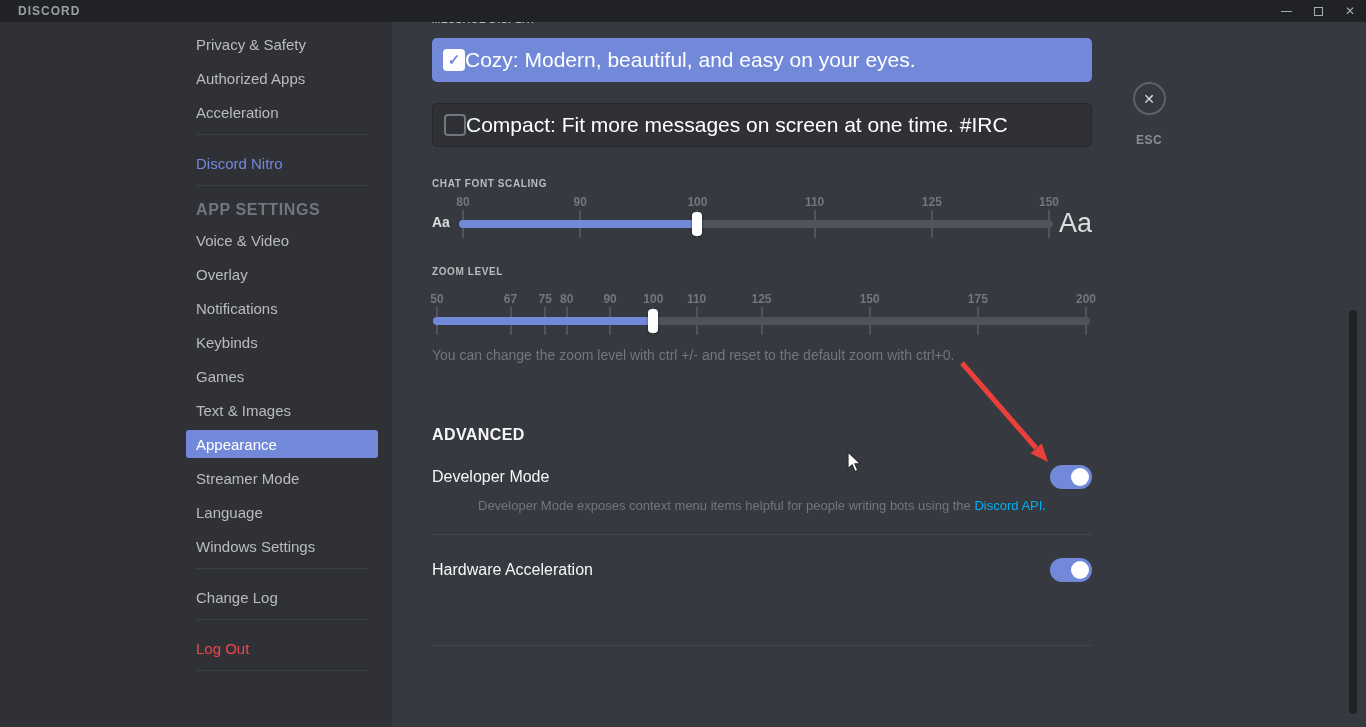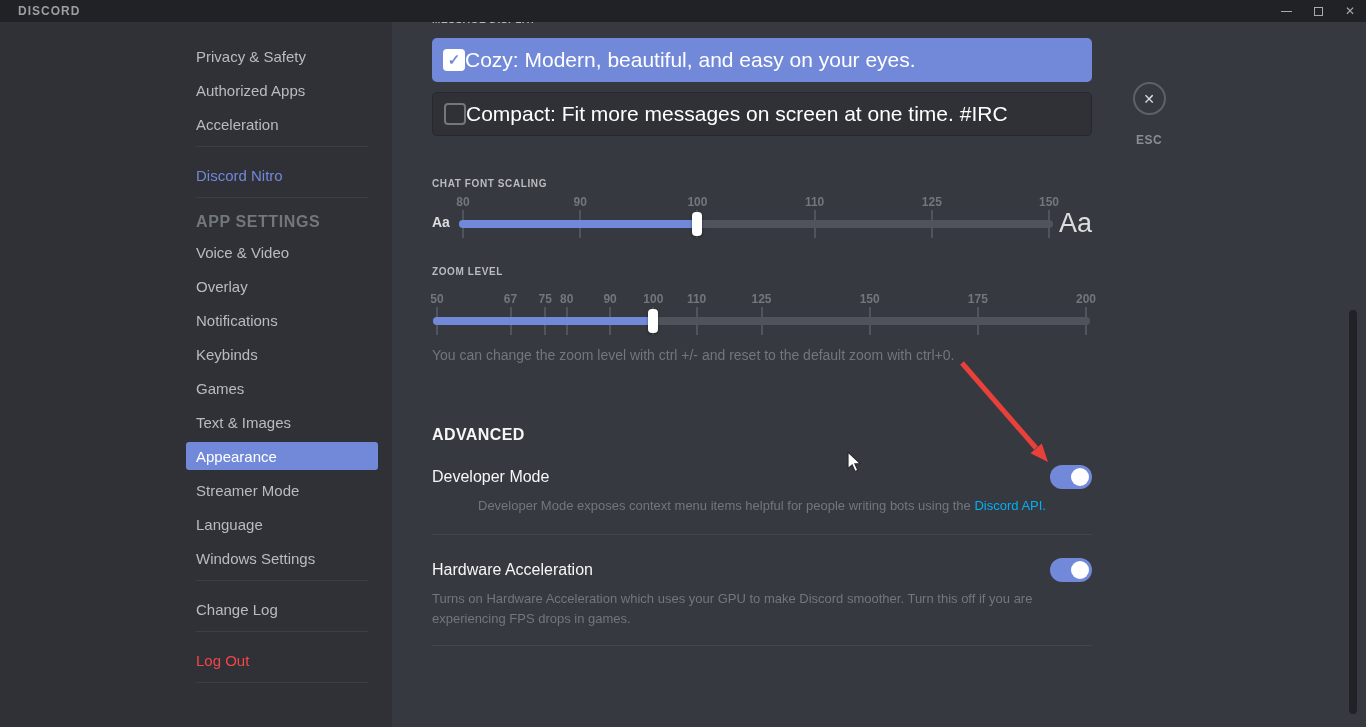--- a/index.html
+++ b/index.html
@@ -11,21 +11,21 @@
   .titlebar { position:absolute; top:0; left:0; width:1366px; height:22px; background:#202225; z-index:10; }
   .logo { position:absolute; left:18px; top:4px; font-size:12px; font-weight:800; letter-spacing:1px; color:#9b9ea3; }
   .win-controls { position:absolute; right:0; top:0; height:22px; display:flex; align-items:center; }
   .wc { width:32px; height:22px; display:flex; align-items:center; justify-content:center; color:#a7aab0; cursor:pointer; }
   .wc-min-glyph { display:block; width:11px; height:1px; background:#a7aab0; }
   .wc-max-glyph { display:block; width:9px; height:9px; border:1px solid #a7aab0; }
   .wc-close { font-size:12px; line-height:1; }
 
   
   .sidebar { position:absolute; left:0; top:22px; bottom:0; width:392px; background:#2f3136; }
-  .nav { position:absolute; left:186px; top:20px; width:192px; }
+  .nav { position:absolute; left:186px; top:8px; width:192px; }
   .nav-item { height:28px; margin-bottom:6px; padding:0 10px; display:flex; align-items:center;
               border-radius:3px; color:#b9bbbe; font-size:15px; cursor:pointer; white-space:nowrap; }
   .nav-item.selected { background:#7289da; color:#ffffff; }
   .nav-item.nitro { color:#7289da; }
   .nav-item.danger { color:#f04747; }
   .nav-div { height:1px; background:#3b3e45; margin:8px 10px 14px 10px; }
   .nav-hdr { height:20px; margin-bottom:6px; padding:0 10px; display:flex; align-items:center;
              color:#72767d; font-size:16px; font-weight:700; letter-spacing:0.6px; }
 
   
@@ -126,21 +126,21 @@
 
     <div class="hdr-mini" style="top:-8px;">MESSAGE DISPLAY</div>
 
     <div class="row-option cozy" style="top:16px;">
       <span class="checkbox checked">
           <span>✓</span>
         </span>
       <span class="row-label">Cozy: Modern, beautiful, and easy on your eyes.</span>
     </div>
 
-    <div class="row-option compact" style="top:70px;">
+    <div class="row-option compact" style="top:81px;">
       <span class="checkbox unchecked"></span>
       <span class="row-label">Compact: Fit more messages on screen at one time. #IRC</span>
     </div>
 
     <div class="hdr-mini" style="top:156px;">CHAT FONT SCALING</div>
 
     <span class="aa-small" style="top:192px;">Aa</span>
     <span class="aa-large" style="top:186px;">Aa</span>
 
     <div class="slider" style="left:71px; top:174px; width:586px;">
@@ -219,21 +219,20 @@
         <span class="knob"></span>
       </div>
     <div class="desc" style="top:474px;text-align:center;"><span>Developer Mode exposes context menu items helpful for people writing bots using the </span><a>Discord API.</a></div>
 
     <div class="divider" style="top:512px;"></div>
 
     <div class="setting-label" style="top:539px;">Hardware Acceleration</div>
     <div class="toggle" style="top:536px;">
         <span class="knob"></span>
       </div>
-    <div class="desc" style="top:567px;">Turns on Hardware Acceleration which uses your GPU to make Discord smoother. Turn this off if you are experiencing FPS drops in games.</div>
 
     <div class="divider" style="top:623px;"></div>
 
   </div>
 
   <div class="esc-wrap">
     <div class="esc-circle">
         <span>✕</span>
       </div>
     <div class="esc-label">ESC</div>

